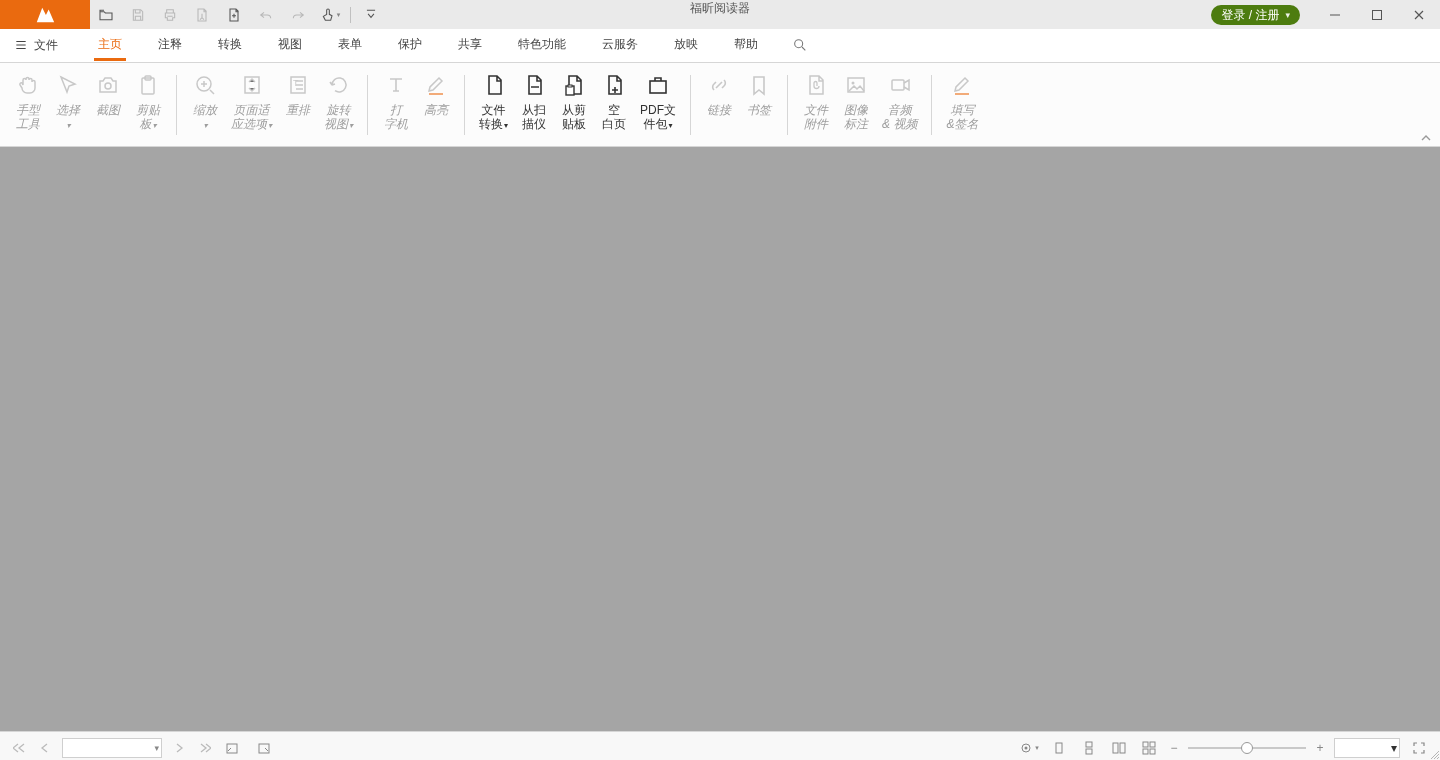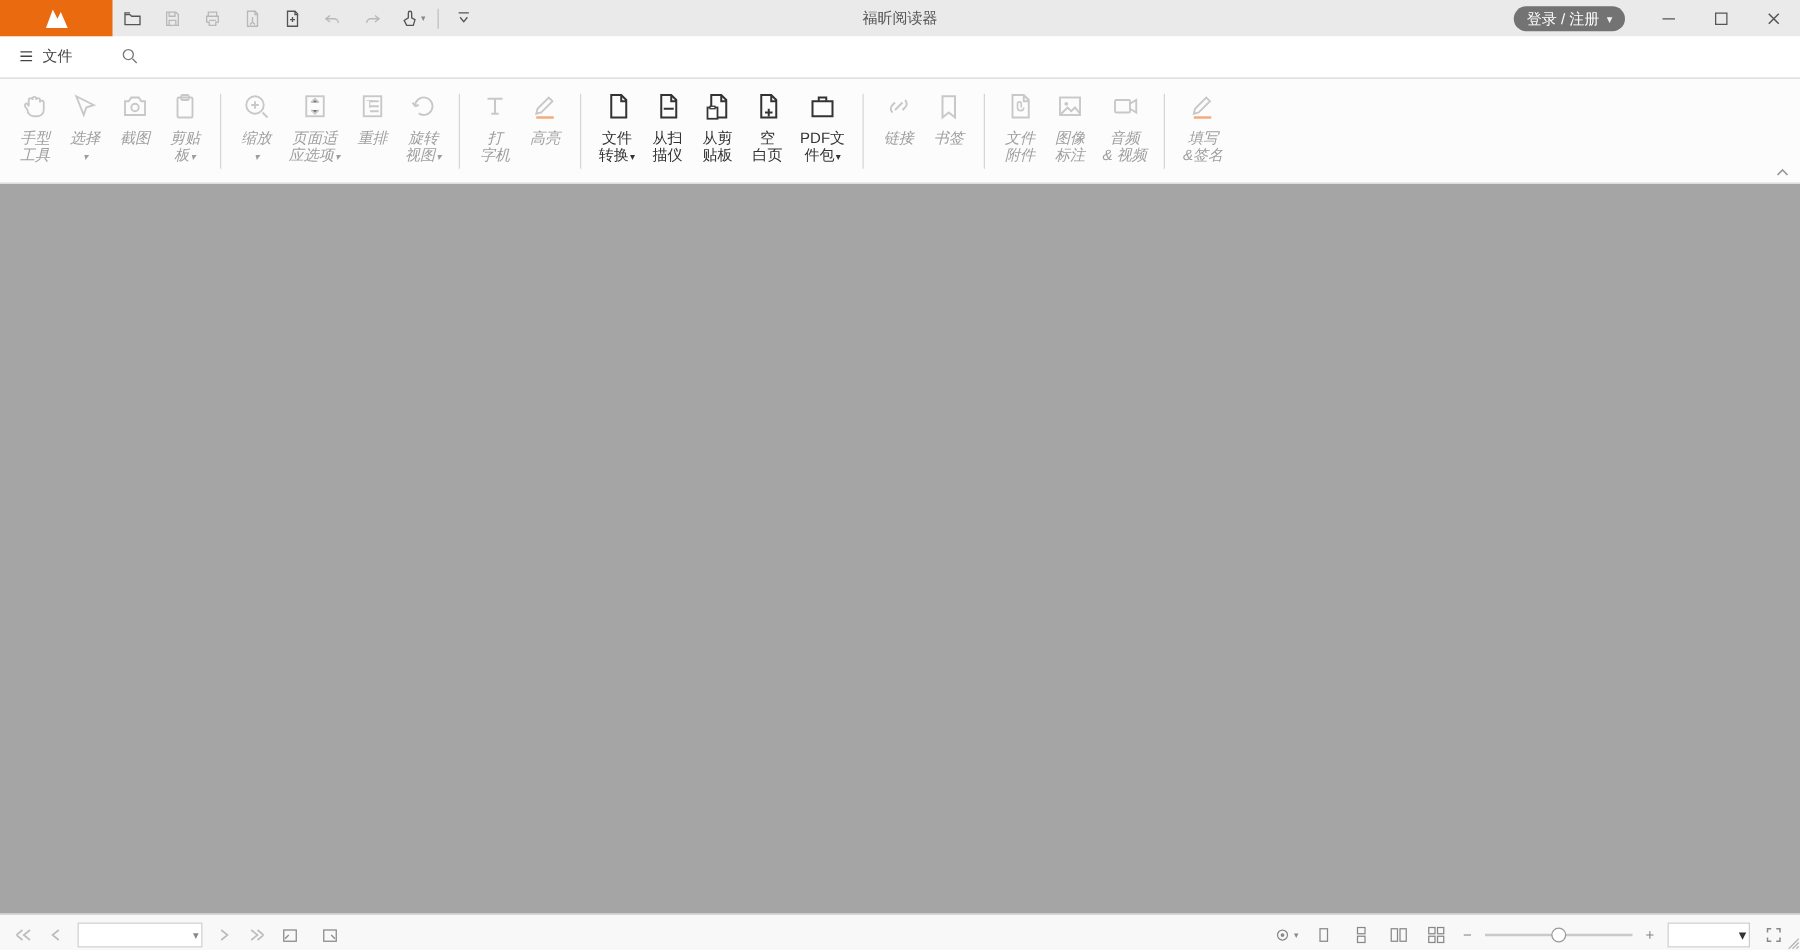--- a/index.html
+++ b/index.html
@@ -7,30 +7,30 @@
     --tabs-h:32px;
     --ribbon-h:83px;
     --statusbar-h:32px;
     --gray-border:#d6d6d6;
     --lt-gray:#eaeaea;
     --accent:#ea6a0f;
     --disabled:#9e9e9e;
   }
   html,body{margin:0;padding:0;height:100%;width:100%;font-family:"Segoe UI","Microsoft YaHei",Arial,sans-serif;font-size:12px;color:#333;background:#fff;}
   
-  .titlebar{height:var(--titlebar-h);background:var(--lt-gray);display:flex;align-items:center;position:relative;}
+  .titlebar{height:var(--titlebar-h);background:var(--lt-gray);display:flex;align-items:flex-start;position:relative;}
   .logo-box{width:90px;height:100%;background:var(--accent);display:flex;align-items:center;justify-content:center;}
   .logo-box svg{display:block;}
   .qat{display:flex;align-items:center;height:100%;}
   .qat-btn{width:32px;height:100%;display:flex;align-items:center;justify-content:center;color:#555;}
   .qat-btn.disabled{color:#b8b8b8;}
   .qat-sep{width:1px;height:16px;background:#c0c0c0;margin:0 4px;}
   .title-center{position:absolute;left:50%;transform:translateX(-50%);color:#555;font-size:12px;}
   .title-right{position:absolute;right:0;display:flex;align-items:center;height:100%;}
-  .login-pill{background:#737373;color:#fff;border-radius:11px;height:20px;line-height:20px;padding:0 10px;display:flex;align-items:center;gap:6px;margin-right:14px;font-size:12px;}
+  .login-pill{background:#4d7c0f;color:#fff;border-radius:11px;height:20px;line-height:20px;padding:0 10px;display:flex;align-items:center;gap:6px;margin-right:14px;font-size:12px;}
   .login-pill .chev{font-size:9px;opacity:.9;}
   .win-btn{width:42px;height:100%;display:flex;align-items:center;justify-content:center;color:#555;}
   
   .tabsrow{height:var(--tabs-h);display:flex;align-items:flex-end;padding:0 14px;border-bottom:1px solid transparent;background:#fff;}
   .tabsrow .file-menu{display:flex;align-items:center;gap:6px;color:#444;margin-right:22px;height:100%;}
   .tabs{display:flex;align-items:flex-end;height:100%;}
   .tab{padding:6px 4px 8px 4px;margin:0 14px;color:#444;position:relative;cursor:default;}
   .tab.active{color:var(--accent);}
   .tab.active::after{content:"";position:absolute;left:0;right:0;bottom:0;height:3px;background:var(--accent);}
   .tabs-search{margin-left:16px;color:#777;align-self:center;}
@@ -143,20 +143,33 @@
   </div>
 </div>
 
 <div class="tabsrow">
   <div class="file-menu">
     <svg width="14" height="14" viewBox="0 0 24 24">
         <path stroke="currentColor" stroke-width="2" d="M4 6h16M4 12h16M4 18h16"></path>
       </svg>
     <span>文件</span>
   </div>
+  <div class="tabs">
+    <div class="tab active">主页</div>
+    <div class="tab">注释</div>
+    <div class="tab">转换</div>
+    <div class="tab">视图</div>
+    <div class="tab">表单</div>
+    <div class="tab">保护</div>
+    <div class="tab">共享</div>
+    <div class="tab">特色功能</div>
+    <div class="tab">云服务</div>
+    <div class="tab">放映</div>
+    <div class="tab">帮助</div>
+  </div>
   <div class="tabs-search">
     <svg width="16" height="16" viewBox="0 0 24 24">
         <circle cx="10" cy="10" r="6" fill="none" stroke="currentColor" stroke-width="1.6"></circle>
         <path stroke="currentColor" stroke-width="1.6" d="M15 15l5 5"></path>
       </svg>
   </div>
 </div>
 
 <div class="ribbon">
 

